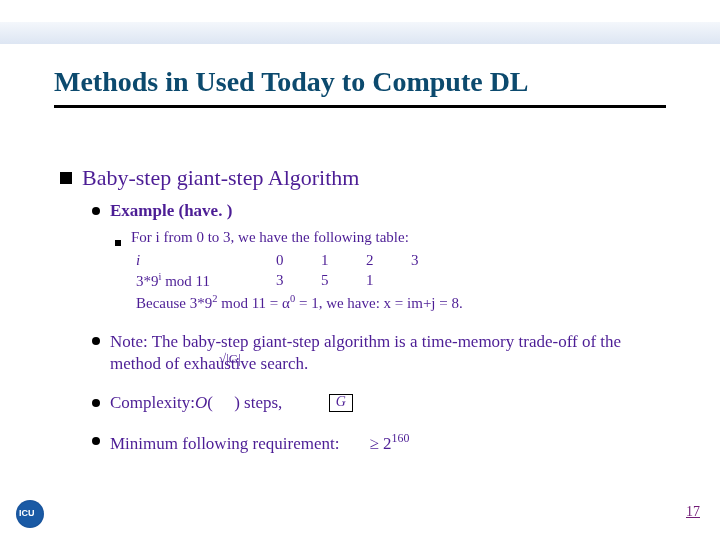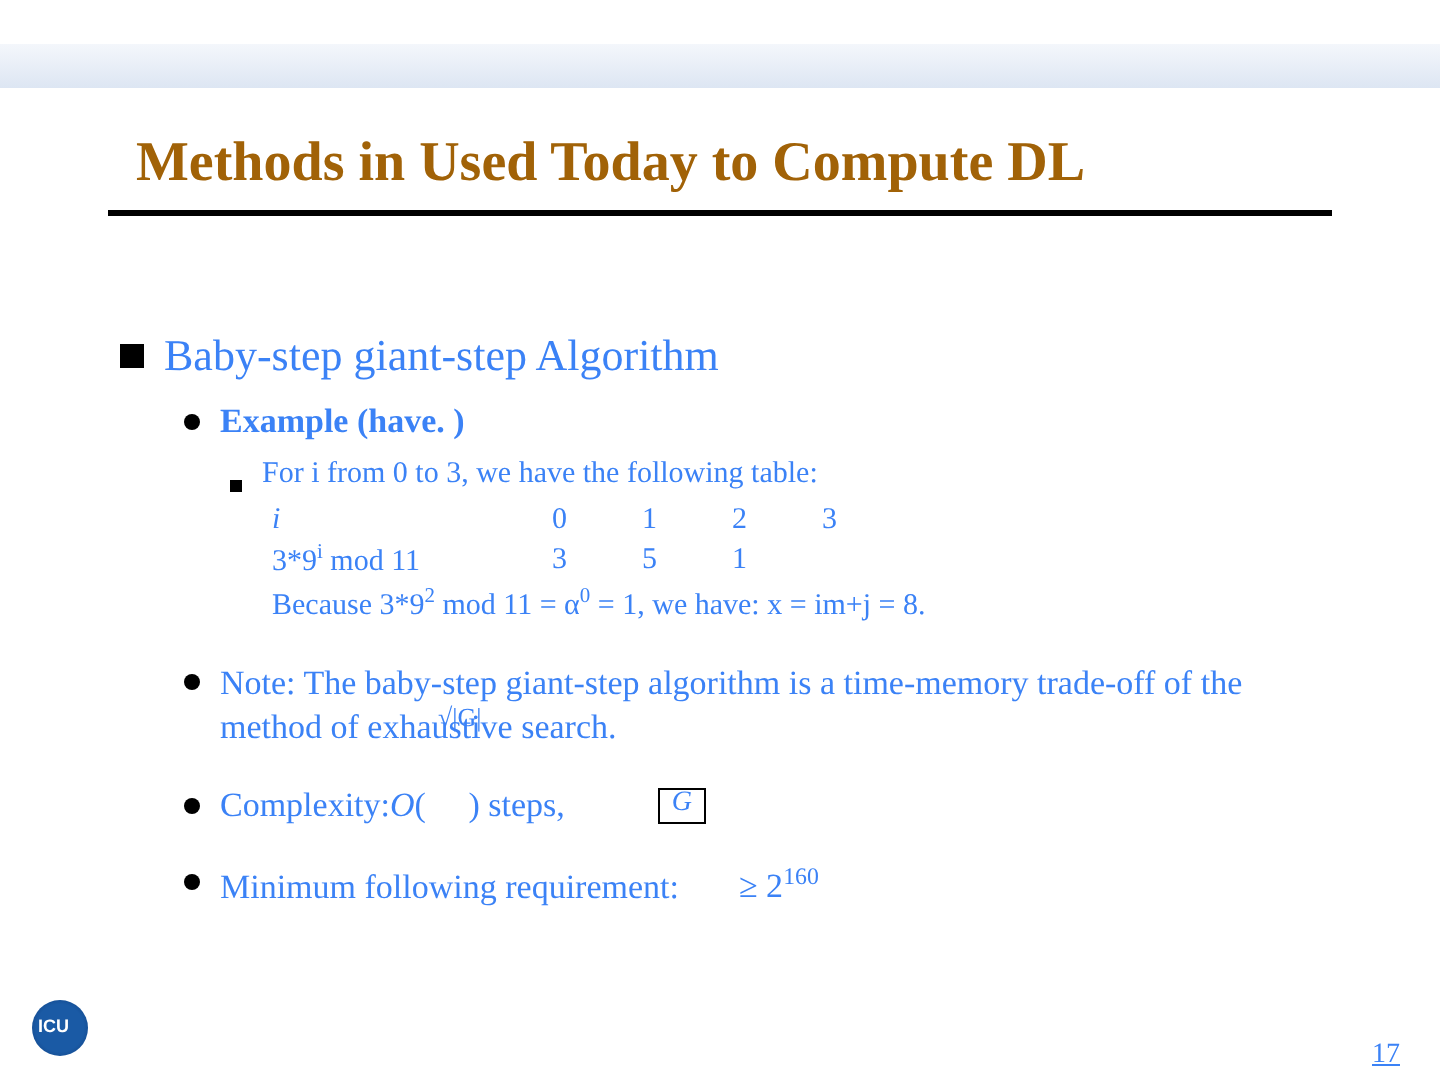--- a/index.html
+++ b/index.html
@@ -17,39 +17,39 @@
     top: 22px;
     left: 0;
     width: 720px;
     height: 22px;
     background: linear-gradient(to bottom, rgba(180,200,230,0.15), rgba(100,140,200,0.22));
     pointer-events: none;
   }
   .title {
     position: absolute;
     top: 66px;
-    left: 68px;
+    left: 54px;
     font-size: 28px;
     font-weight: bold;
-    color: #a16207;
+    color: #0c4a6e;
   }
   .title-underline {
     position: absolute;
     top: 105px;
     left: 54px;
     width: 612px;
     height: 3px;
     background: #000;
   }
   .content {
     position: absolute;
     top: 165px;
     left: 60px;
     width: 610px;
-    color: #3b82f6;
+    color: #4c1d95;
   }
   .lvl1 {
     display: flex;
     align-items: flex-start;
     margin-bottom: 10px;
   }
   .lvl1 .bullet-sq {
     width: 12px;
     height: 12px;
     background: #000;
@@ -166,24 +166,24 @@
     font-size: 17px;
     display: flex;
     align-items: baseline;
   }
   .geq {
     margin-left: 30px;
   }
   sup { font-size: 0.7em; vertical-align: super; }
   .page-num {
     position: absolute;
-    bottom: 4px;
+    bottom: 20px;
     right: 20px;
     font-size: 14px;
-    color: #3b82f6;
+    color: #701a75;
     text-decoration: underline;
   }
   .logo {
     position: absolute;
     bottom: 12px;
     left: 16px;
     width: 28px;
     height: 28px;
     background: radial-gradient(circle at 50% 50%, #1a5aa5 60%, #0d3a78 100%);
     border-radius: 50%;

